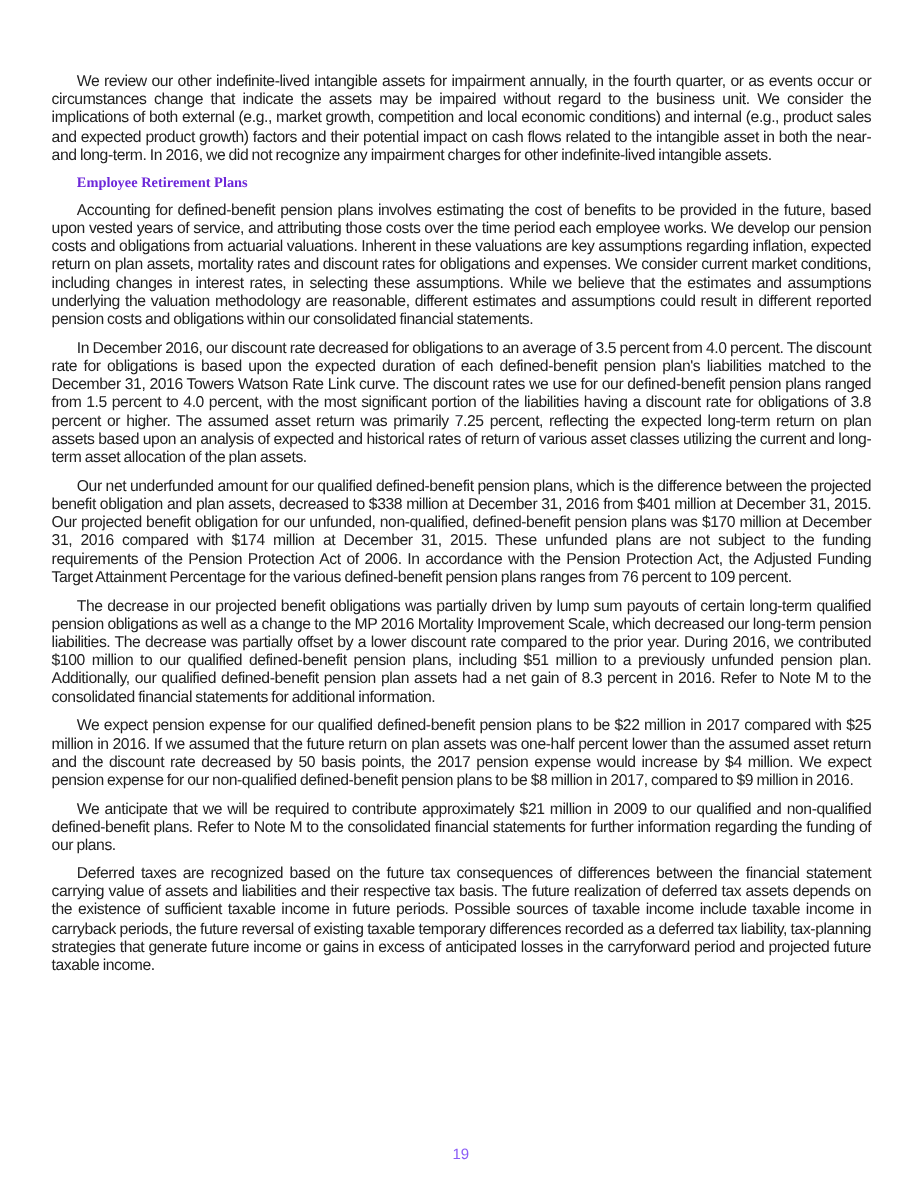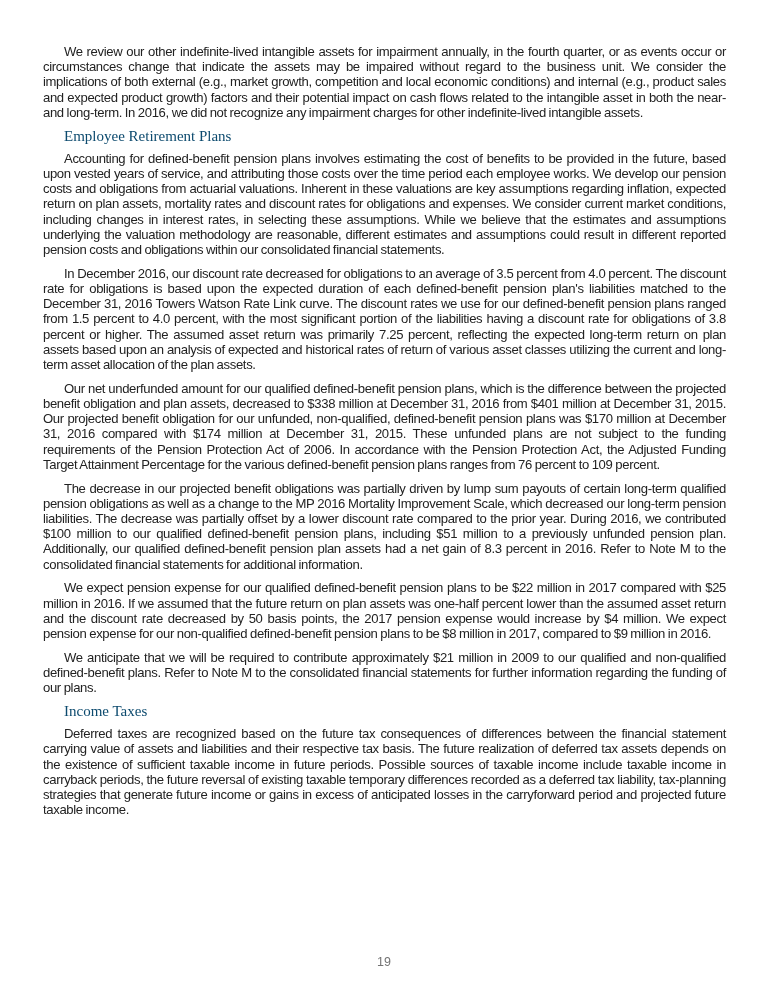--- a/index.html
+++ b/index.html
@@ -1,51 +1,51 @@
 <!DOCTYPE html>
 <html><head>
   <meta charset="utf-8">
   <style>
     html, body { margin: 0; padding: 0; background: #ffffff; }
     body { width: 768px; height: 1000px; position: relative; overflow: hidden; }
     .page {
       position: absolute;
       left: 43px;
-      top: 44px;
+      top: 60px;
       width: 683px;
       color: #222222;
       font-family: "Liberation Sans", sans-serif;
       font-size: 13.1px;
       line-height: 15.2px;
       letter-spacing: -0.35px;
       word-spacing: -0.5px;
     }
     .para {
       margin: 0 0 8.6px 0;
       text-align: justify;
       text-indent: 21px;
     }
     .heading {
       font-family: "Liberation Serif", serif;
-      font-weight: normal;
-      font-size: 15px;
+      font-weight: bold;
+      font-size: 12px;
       letter-spacing: 0;
       word-spacing: 0;
       margin: 3px 0 7px 21px;
-      color: #0c4a6e;
+      color: #6d28d9;
     }
     .page-number {
       position: absolute;
       left: 0;
       width: 768px;
       top: 955px;
       text-align: center;
       font-family: "Liberation Sans", sans-serif;
       font-size: 12.5px;
-      color: #737373;
+      color: #8b5cf6;
     }
   </style>
 </head>
 <body>
 
 <div class="page">
   <section>
     <p class="para">We review our other indefinite-lived intangible assets for impairment annually, in the fourth quarter, or as events occur or circumstances change that indicate the assets may be impaired without regard to the business unit. We consider the implications of both external (e.g., market growth, competition and local economic conditions) and internal (e.g., product sales and expected product growth) factors and their potential impact on cash flows related to the intangible asset in both the near- and long-term. In 2016, we did not recognize any impairment charges for other indefinite-lived intangible assets.</p>
   </section>
 
@@ -53,18 +53,17 @@
     <h3 class="heading">Employee Retirement Plans</h3>
     <p class="para">Accounting for defined-benefit pension plans involves estimating the cost of benefits to be provided in the future, based upon vested years of service, and attributing those costs over the time period each employee works. We develop our pension costs and obligations from actuarial valuations. Inherent in these valuations are key assumptions regarding inflation, expected return on plan assets, mortality rates and discount rates for obligations and expenses. We consider current market conditions, including changes in interest rates, in selecting these assumptions. While we believe that the estimates and assumptions underlying the valuation methodology are reasonable, different estimates and assumptions could result in different reported pension costs and obligations within our consolidated financial statements.</p>
     <p class="para">In December 2016, our discount rate decreased for obligations to an average of 3.5 percent from 4.0 percent. The discount rate for obligations is based upon the expected duration of each defined-benefit pension plan's liabilities matched to the December 31, 2016 Towers Watson Rate Link curve. The discount rates we use for our defined-benefit pension plans ranged from 1.5 percent to 4.0 percent, with the most significant portion of the liabilities having a discount rate for obligations of 3.8 percent or higher. The assumed asset return was primarily 7.25 percent, reflecting the expected long-term return on plan assets based upon an analysis of expected and historical rates of return of various asset classes utilizing the current and long-term asset allocation of the plan assets.</p>
     <p class="para">Our net underfunded amount for our qualified defined-benefit pension plans, which is the difference between the projected benefit obligation and plan assets, decreased to $338 million at December 31, 2016 from $401 million at December 31, 2015. Our projected benefit obligation for our unfunded, non-qualified, defined-benefit pension plans was $170 million at December 31, 2016 compared with $174 million at December 31, 2015.  These unfunded plans are not subject to the funding requirements of the Pension Protection Act of 2006. In accordance with the Pension Protection Act, the Adjusted Funding Target Attainment Percentage for the various defined-benefit pension plans ranges from 76 percent to 109 percent.</p>
     <p class="para">The decrease in our projected benefit obligations was partially driven by lump sum payouts of certain long-term qualified pension obligations as well as a change to the MP 2016 Mortality Improvement Scale, which decreased our long-term pension liabilities. The decrease was partially offset by a lower discount rate compared to the prior year. During 2016, we contributed $100 million to our qualified defined-benefit pension plans, including $51 million to a previously unfunded pension plan. Additionally, our qualified defined-benefit pension plan assets had a net gain of 8.3 percent in 2016. Refer to Note M to the consolidated financial statements for additional information.</p>
     <p class="para">We expect pension expense for our qualified defined-benefit pension plans to be $22 million in 2017 compared with $25 million in 2016. If we assumed that the future return on plan assets was one-half percent lower than the assumed asset return and the discount rate decreased by 50 basis points, the 2017 pension expense would increase by $4 million. We expect pension expense for our non-qualified defined-benefit pension plans to be $8 million in 2017, compared to $9 million in 2016.</p>
     <p class="para">We anticipate that we will be required to contribute approximately $21 million in 2009 to our qualified and non-qualified defined-benefit plans. Refer to Note M to the consolidated financial statements for further information regarding the funding of our plans.</p>
   </section>
 
   <section>
-    <h3 class="heading">Income Taxes</h3>
     <p class="para">Deferred taxes are recognized based on the future tax consequences of differences between the financial statement carrying value of assets and liabilities and their respective tax basis. The future realization of deferred tax assets depends on the existence of sufficient taxable income in future periods. Possible sources of taxable income include taxable income in carryback periods, the future reversal of existing taxable temporary differences recorded as a deferred tax liability, tax-planning strategies that generate future income or gains in excess of anticipated losses in the carryforward period and projected future taxable income.</p>
   </section>
 </div>
 
 <div class="page-number">19</div>
 
 </body></html>

